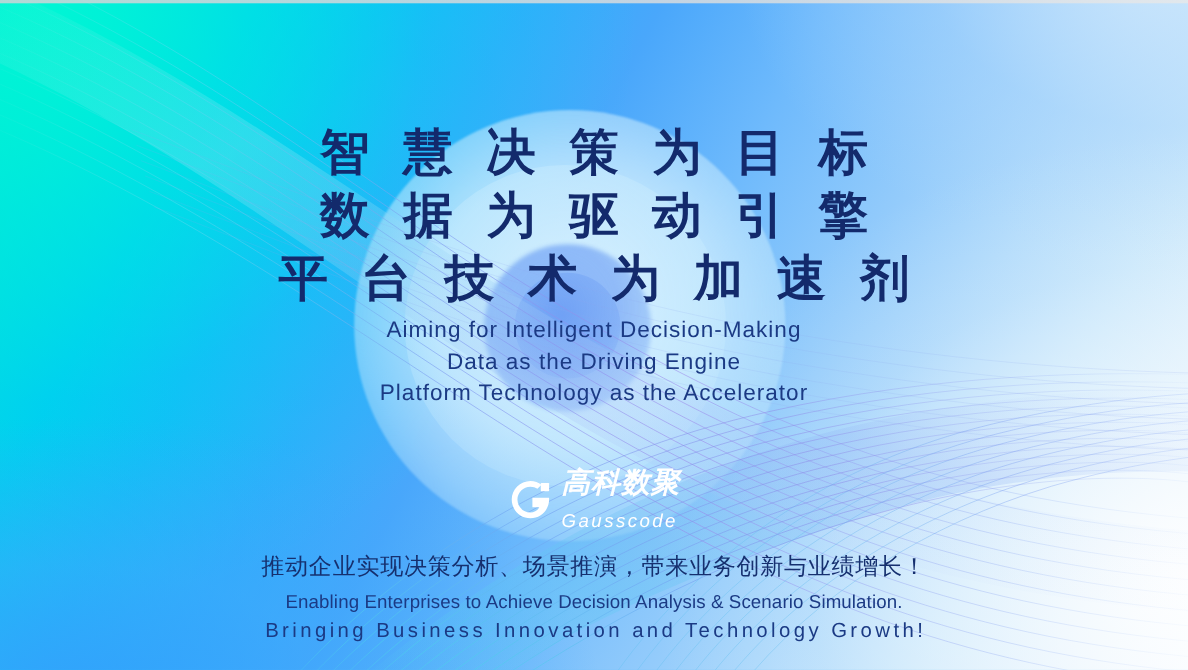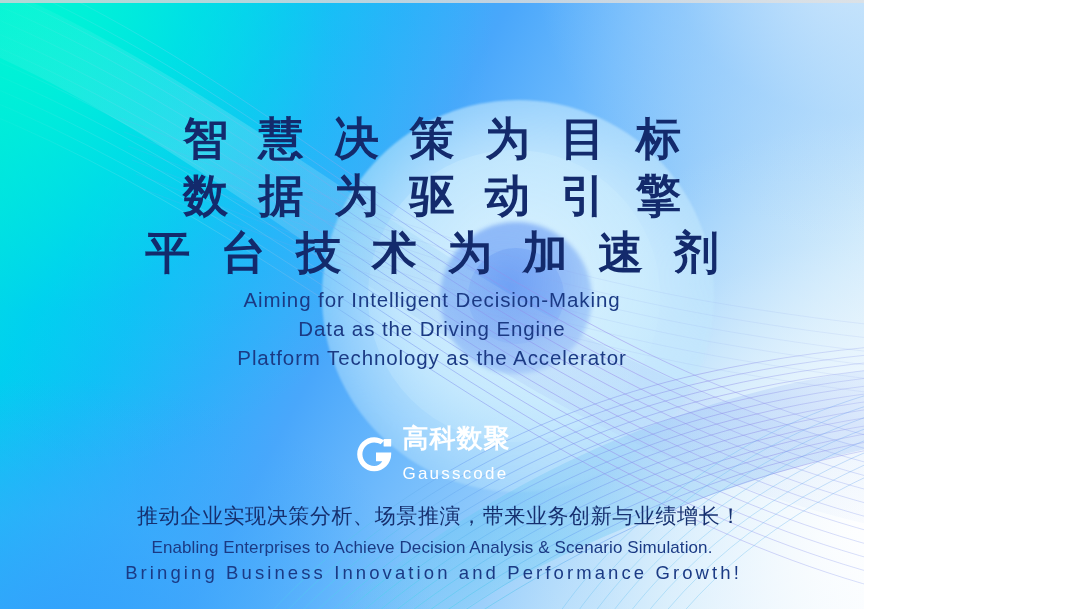--- a/index.html
+++ b/index.html
@@ -6,21 +6,21 @@
     margin: 0;
     padding: 0;
     background: #ffffff;
   }
   body {
     font-family: "Liberation Sans", "DejaVu Sans", sans-serif;
   }
 
   #poster {
     position: relative;
-    width: 864px;
+    width: 1080px;
     height: 609px;
     overflow: hidden;
     background: #49b7f8;
   }
 
   
   .bg-layer {
     position: absolute;
     inset: 0;
     pointer-events: none;
@@ -169,20 +169,21 @@
     color: #1b3a84;
     white-space: nowrap;
   }
 
   
   .logo-row {
     margin-top: 52px;
     display: flex;
     align-items: center;
     gap: 9px;
+    font-style: italic;
   }
   .logo-mark {
     width: 40px;
     height: 40px;
     flex: 0 0 auto;
     display: block;
   }
   .logo-text {
     display: flex;
     flex-direction: column;
@@ -390,17 +391,17 @@
       </svg>
       <div class="logo-text">
         <div class="logo-cn">高科数聚</div>
         <div class="logo-en">Gausscode</div>
       </div>
     </div>
 
     <div class="tagline-block">
       <div class="tagline-cn">推动企业实现决策分析、场景推演，带来业务创新与业绩增长！</div>
       <div class="tagline-en1">Enabling Enterprises to Achieve Decision Analysis &amp; Scenario Simulation.</div>
-      <div class="tagline-en2">Bringing Business Innovation and Performance Growth!</div>
+      <div class="tagline-en2">Bringing Business Innovation and Technology Growth!</div>
     </div>
 
   </div>
 </div>
 
 </body></html>

